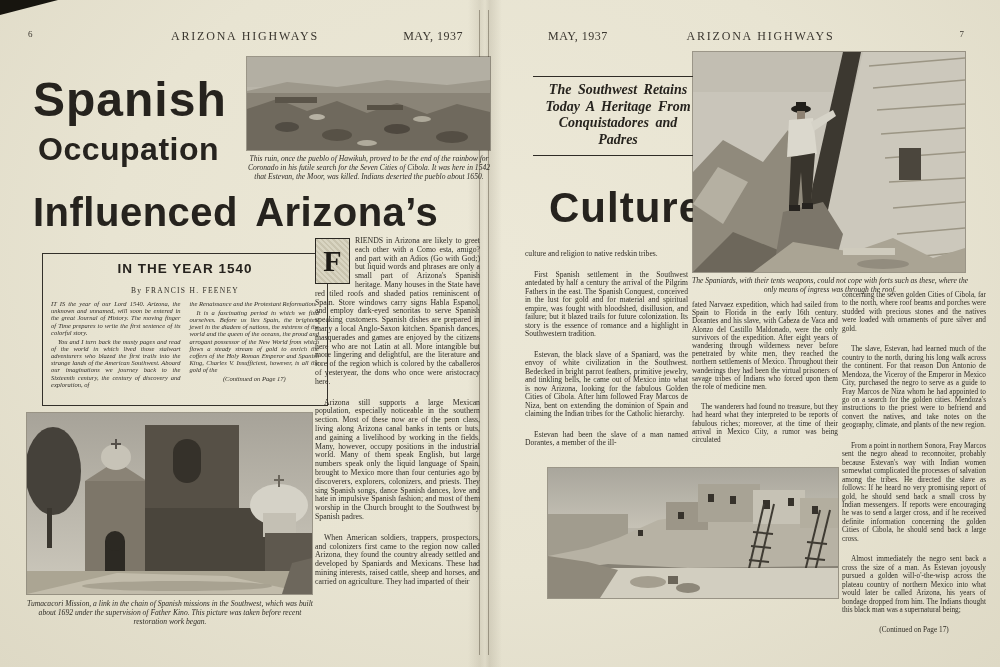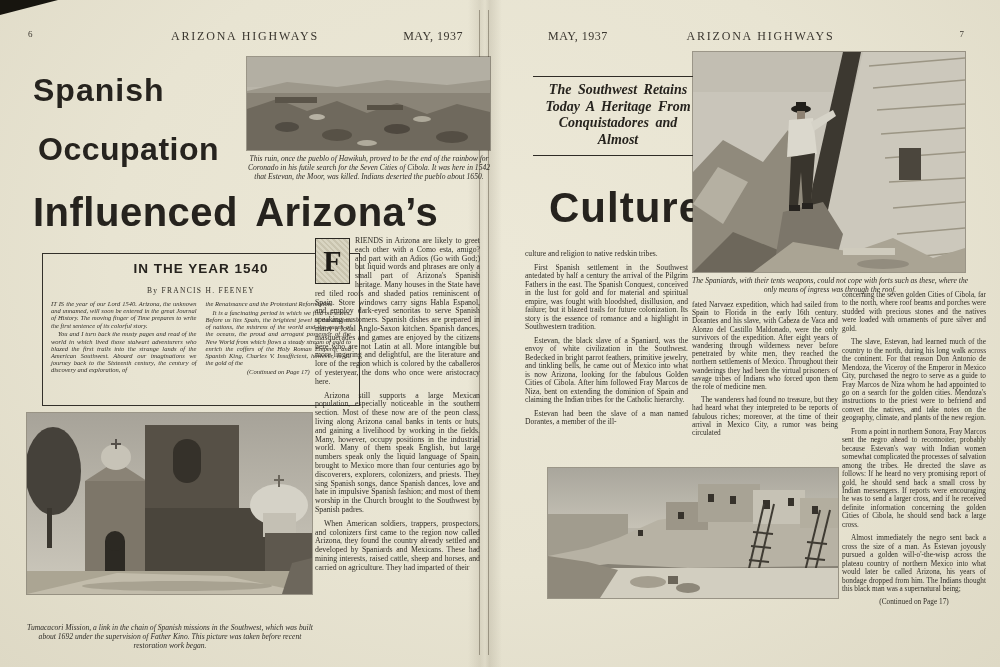--- a/index.html
+++ b/index.html
@@ -10,53 +10,53 @@
   }
   .pagehead { position:absolute; top:29px; font-size:12px; letter-spacing:1.8px; color:#3a362f; white-space:nowrap; }
   #lp-num  { left:28px;  letter-spacing:0; font-size:9px; }
   #lp-title{ left:150px; width:190px; text-align:center; }
   #lp-date { left:377px; width:86px;  text-align:right; letter-spacing:0.5px; }
   #rp-date { left:548px; letter-spacing:0.5px; }
   #rp-title{ left:663px; width:195px; text-align:center; }
   #rp-num  { left:948px; width:16px;  text-align:right; letter-spacing:0; font-size:9px; }
 
   .headline { position:absolute; font-family:"Liberation Sans", sans-serif; font-weight:bold; color:#26231e; white-space:nowrap; }
-  #hl1 { left:33px; top:72px;  font-size:32px; letter-spacing:1px; }
+  #hl1 { left:33px; top:72px;  font-size:48px; letter-spacing:1px; }
   #hl2 { left:38px; top:131px; font-size:32px; letter-spacing:0.5px; }
   #hl3 { left:33px; top:190px; font-size:40px; letter-spacing:0.5px; word-spacing:7px; }
   #hl-culture { left:549px; top:184px; font-size:42px; letter-spacing:1px; }
 
   .photo { position:absolute; outline:1px solid rgba(60,54,44,0.45); background:#b9b5a9; }
   .photo svg { display:block; width:100%; height:100%; }
   #photo-hawikuh { left:247px; top:57px;  width:243px; height:93px;  }
   #photo-mission { left:27px;  top:413px; width:285px; height:181px; }
   #photo-fort    { left:693px; top:52px;  width:272px; height:220px; }
   #photo-walpi   { left:548px; top:468px; width:290px; height:130px; }
 
   .caption { position:absolute; font-style:italic; font-size:7.6px; line-height:8.9px; text-align:center; color:#2f2c26; }
   #cap-hawikuh { left:246px; top:155px; width:246px; }
-  #cap-mission { left:24px;  top:624px; width:292px; }
+  #cap-mission { left:24px;  top:600px; width:292px; }
   #cap-fort    { left:688px; top:277px; width:284px; }
   #cap-walpi   { left:548px; top:602px; width:292px; }
 
-  #feature-box { position:absolute; left:42px; top:253px; width:318px; height:153px;
+  #feature-box { position:absolute; left:42px; top:253px; width:286px; height:153px;
     border:1px solid #33302a; box-sizing:border-box; overflow:hidden; }
   #box-title  { text-align:center; font-family:"Liberation Sans", sans-serif; font-weight:bold;
     font-size:13.5px; letter-spacing:1px; margin-top:7px; color:#26231e; }
   #box-byline { text-align:center; font-size:7.5px; letter-spacing:1.3px; margin-top:10px; color:#2f2c26; }
   .box-cols { display:flex; gap:9px; padding:5px 8px 0 8px; }
   .box-col  { flex:1; font-style:italic; font-size:6.5px; line-height:7.2px; text-align:justify; color:#2f2c26; }
   .box-col p { margin:0 0 1.5px 0; text-indent:7px; }
   .box-col p.np { text-indent:0; }
   .box-col p.center { text-align:center; text-indent:0; }
 
   .textcol { position:absolute; text-align:justify; color:#2f2c26; overflow:hidden; }
   .textcol p { margin:0; text-indent:9px; }
   .textcol p.np { text-indent:0; }
-  .textcol p + p { margin-top:5px; }
+  .textcol p + p { margin-top:12px; }
   .textcol p.center { text-align:center; text-indent:0; }
   #lp-col3 { left:315px; top:237px; width:165px; height:398px; font-size:7.8px; line-height:8.8px; }
   #rp-col1 { left:525px; top:250px; width:163px; height:214px; font-size:7.6px; line-height:8.5px; }
   #rp-col2 { left:692px; top:301px; width:146px; height:164px; font-size:7.3px; line-height:8.2px; }
   #rp-col3 { left:842px; top:291px; width:144px; height:347px; font-size:7.3px; line-height:8.45px; }
 
   #dropcap { float:left; width:33px; height:44px; margin:1px 5px 1px 0; border:1px solid #2b2822;
     background: repeating-linear-gradient(45deg, #d9d5c2 0 2px, #c9c4af 2px 4px);
     display:flex; align-items:center; justify-content:center;
     font-family:"Liberation Serif", serif; font-weight:bold; font-size:30px; line-height:1;
@@ -171,21 +171,21 @@
   <div class="caption" id="cap-mission">Tumacacori Mission, a link in the chain of Spanish missions in the Southwest, which was built about 1692 under the supervision of Father Kino. This picture was taken before recent restoration work began.</div>
 
   <div class="pagehead" id="rp-date">MAY, 1937</div>
   <div class="pagehead" id="rp-title">ARIZONA HIGHWAYS</div>
   <div class="pagehead" id="rp-num">7</div>
 
   <div id="subtitle-block">
     <div class="subtitle-line">The Southwest Retains</div>
     <div class="subtitle-line">Today A Heritage From</div>
     <div class="subtitle-line">Conquistadores and</div>
-    <div class="subtitle-line">Almost</div>
+    <div class="subtitle-line">Padres</div>
   </div>
 
   <div class="headline" id="hl-culture">Culture</div>
 
   <div class="photo" id="photo-fort">
     <svg viewBox="0 0 272 220" preserveAspectRatio="none">
       <rect width="272" height="220" fill="#c9c5ba"></rect>
       <rect width="272" height="40" fill="#c2beb2"></rect>
       <polygon points="120,220 170,0 272,0 272,220" fill="#ccc8bc"></polygon>
       <g stroke="#9b9584" stroke-width="1.4">

